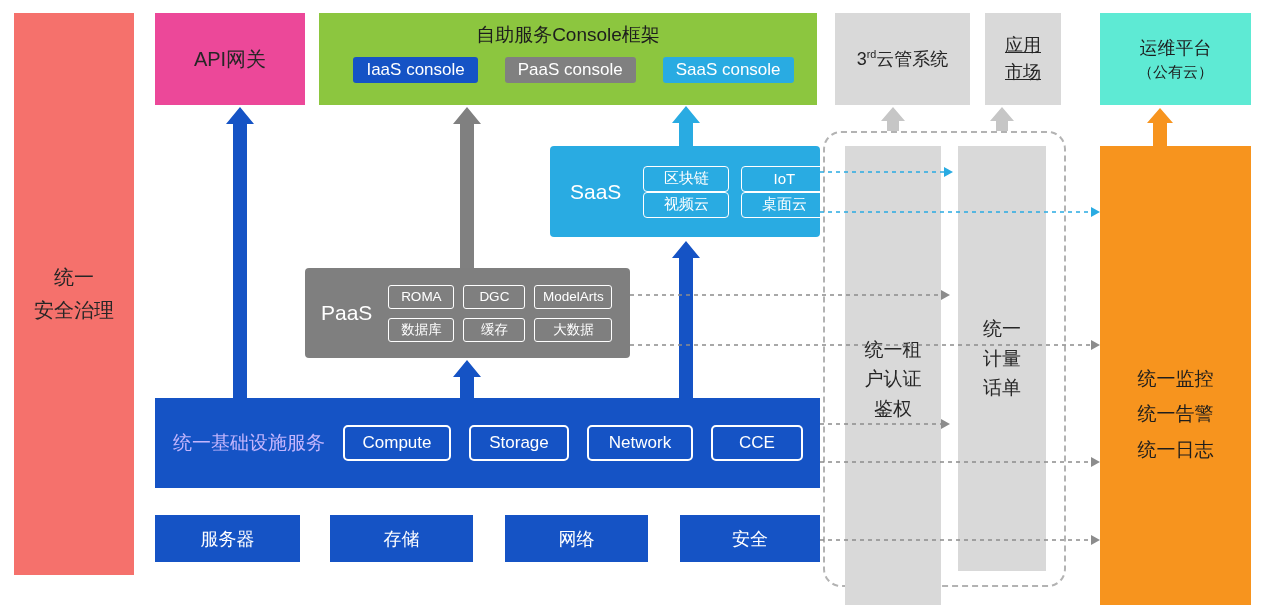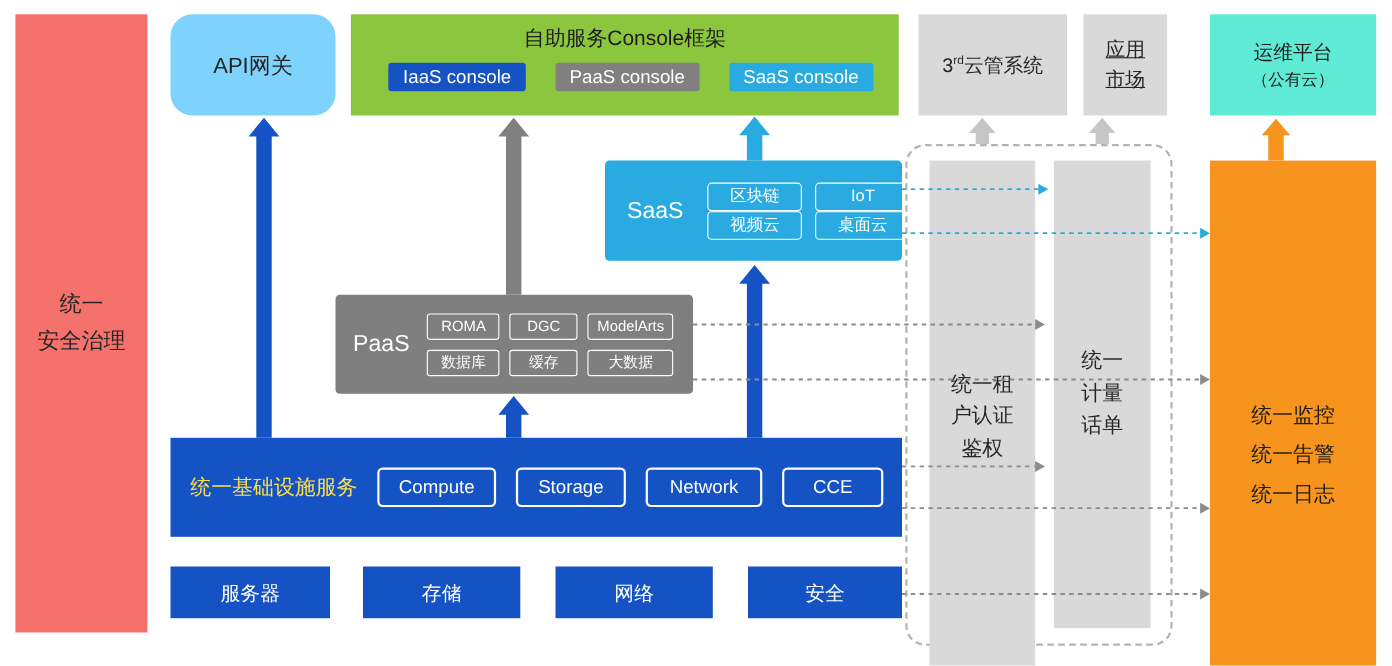--- a/index.html
+++ b/index.html
@@ -2,21 +2,21 @@
 <html><head>
 <meta charset="utf-8">
 <style>
   * { margin:0; padding:0; box-sizing:border-box; }
   body { font-family:"Liberation Sans","DejaVu Sans",sans-serif; background:#ffffff; }
   .canvas { position:relative; width:1265px; height:605px; background:#fff; overflow:hidden; }
   .box { position:absolute; display:flex; align-items:center; justify-content:center; text-align:center; }
   .ml { white-space:pre-line; }
 
   .red-bar { left:14px; top:13px; width:120px; height:562px; background:#F5716C; font-size:20px; line-height:1.65; color:#262626; }
-  .api-box { left:155px; top:13px; width:150px; height:92px; background:#7dd3fc; font-size:20px; color:#262626;border-radius:20px; }
+  .api-box { left:155px; top:13px; width:150px; height:92px; background:#ec4899; font-size:20px; color:#262626; }
 
   .console-frame { left:319px; top:13px; width:498px; height:92px; background:#8CC63F; flex-direction:column; justify-content:flex-start; padding-top:9px; }
   .console-title { font-size:19px; color:#1d1d1d; }
   .console-chips { display:flex; gap:27px; margin-top:9px;padding-left:11px; }
   .console-chip { font-size:17px; color:#fff; padding:3px 13px; border-radius:3px; }
   .chip-blue { background:#1553C5; }
   .chip-gray { background:#808080; }
   .chip-cyan { background:#29ABE2; }
 
   .third-box { left:835px; top:13px; width:135px; height:92px; background:#D9D9D9; font-size:18px; color:#262626; }
@@ -30,21 +30,21 @@
   .group-label { color:#fff; font-size:21px; }
   .saas-grid { display:grid; grid-template-columns:86px 86px; gap:0 12px; }
   .chip { border:1.5px solid #fff; border-radius:4px; color:#fff; display:flex; align-items:center; justify-content:center; }
   .saas-grid .chip { font-size:15px; height:26px; }
 
   .paas-box { left:305px; top:268px; width:325px; height:90px; background:#7F7F7F; border-radius:4px; justify-content:flex-start; padding-left:16px; gap:16px; }
   .paas-grid { display:grid; grid-template-columns:66px 62px 78px; gap:9px 9px; }
   .paas-grid .chip { font-size:13.5px; height:24px; border-radius:3px; }
 
   .iaas-box { left:155px; top:398px; width:665px; height:90px; background:#1553C5; justify-content:flex-start; padding-left:18px; gap:18px; }
-  .iaas-label { color:#fde047; font-size:19px; }
+  .iaas-label { color:#c4b5fd; font-size:19px; }
   .iaas-chip { border:2px solid #fff; border-radius:5px; color:#fff; font-size:17px; height:36px; display:flex; align-items:center; justify-content:center; }
   .w-compute { width:108px; } .w-storage { width:100px; } .w-network { width:106px; } .w-cce { width:92px; }
 
   .infra { top:515px; height:47px; background:#1553C5; color:#fff; font-size:18px; }
   .infra-1 { left:155px; width:145px; }
   .infra-2 { left:330px; width:143px; }
   .infra-3 { left:505px; width:143px; }
   .infra-4 { left:680px; width:140px; }
 
   .dashed-frame { left:823px; top:131px; width:243px; height:456px; border:2px dashed #B3B3B3; border-radius:18px; }

